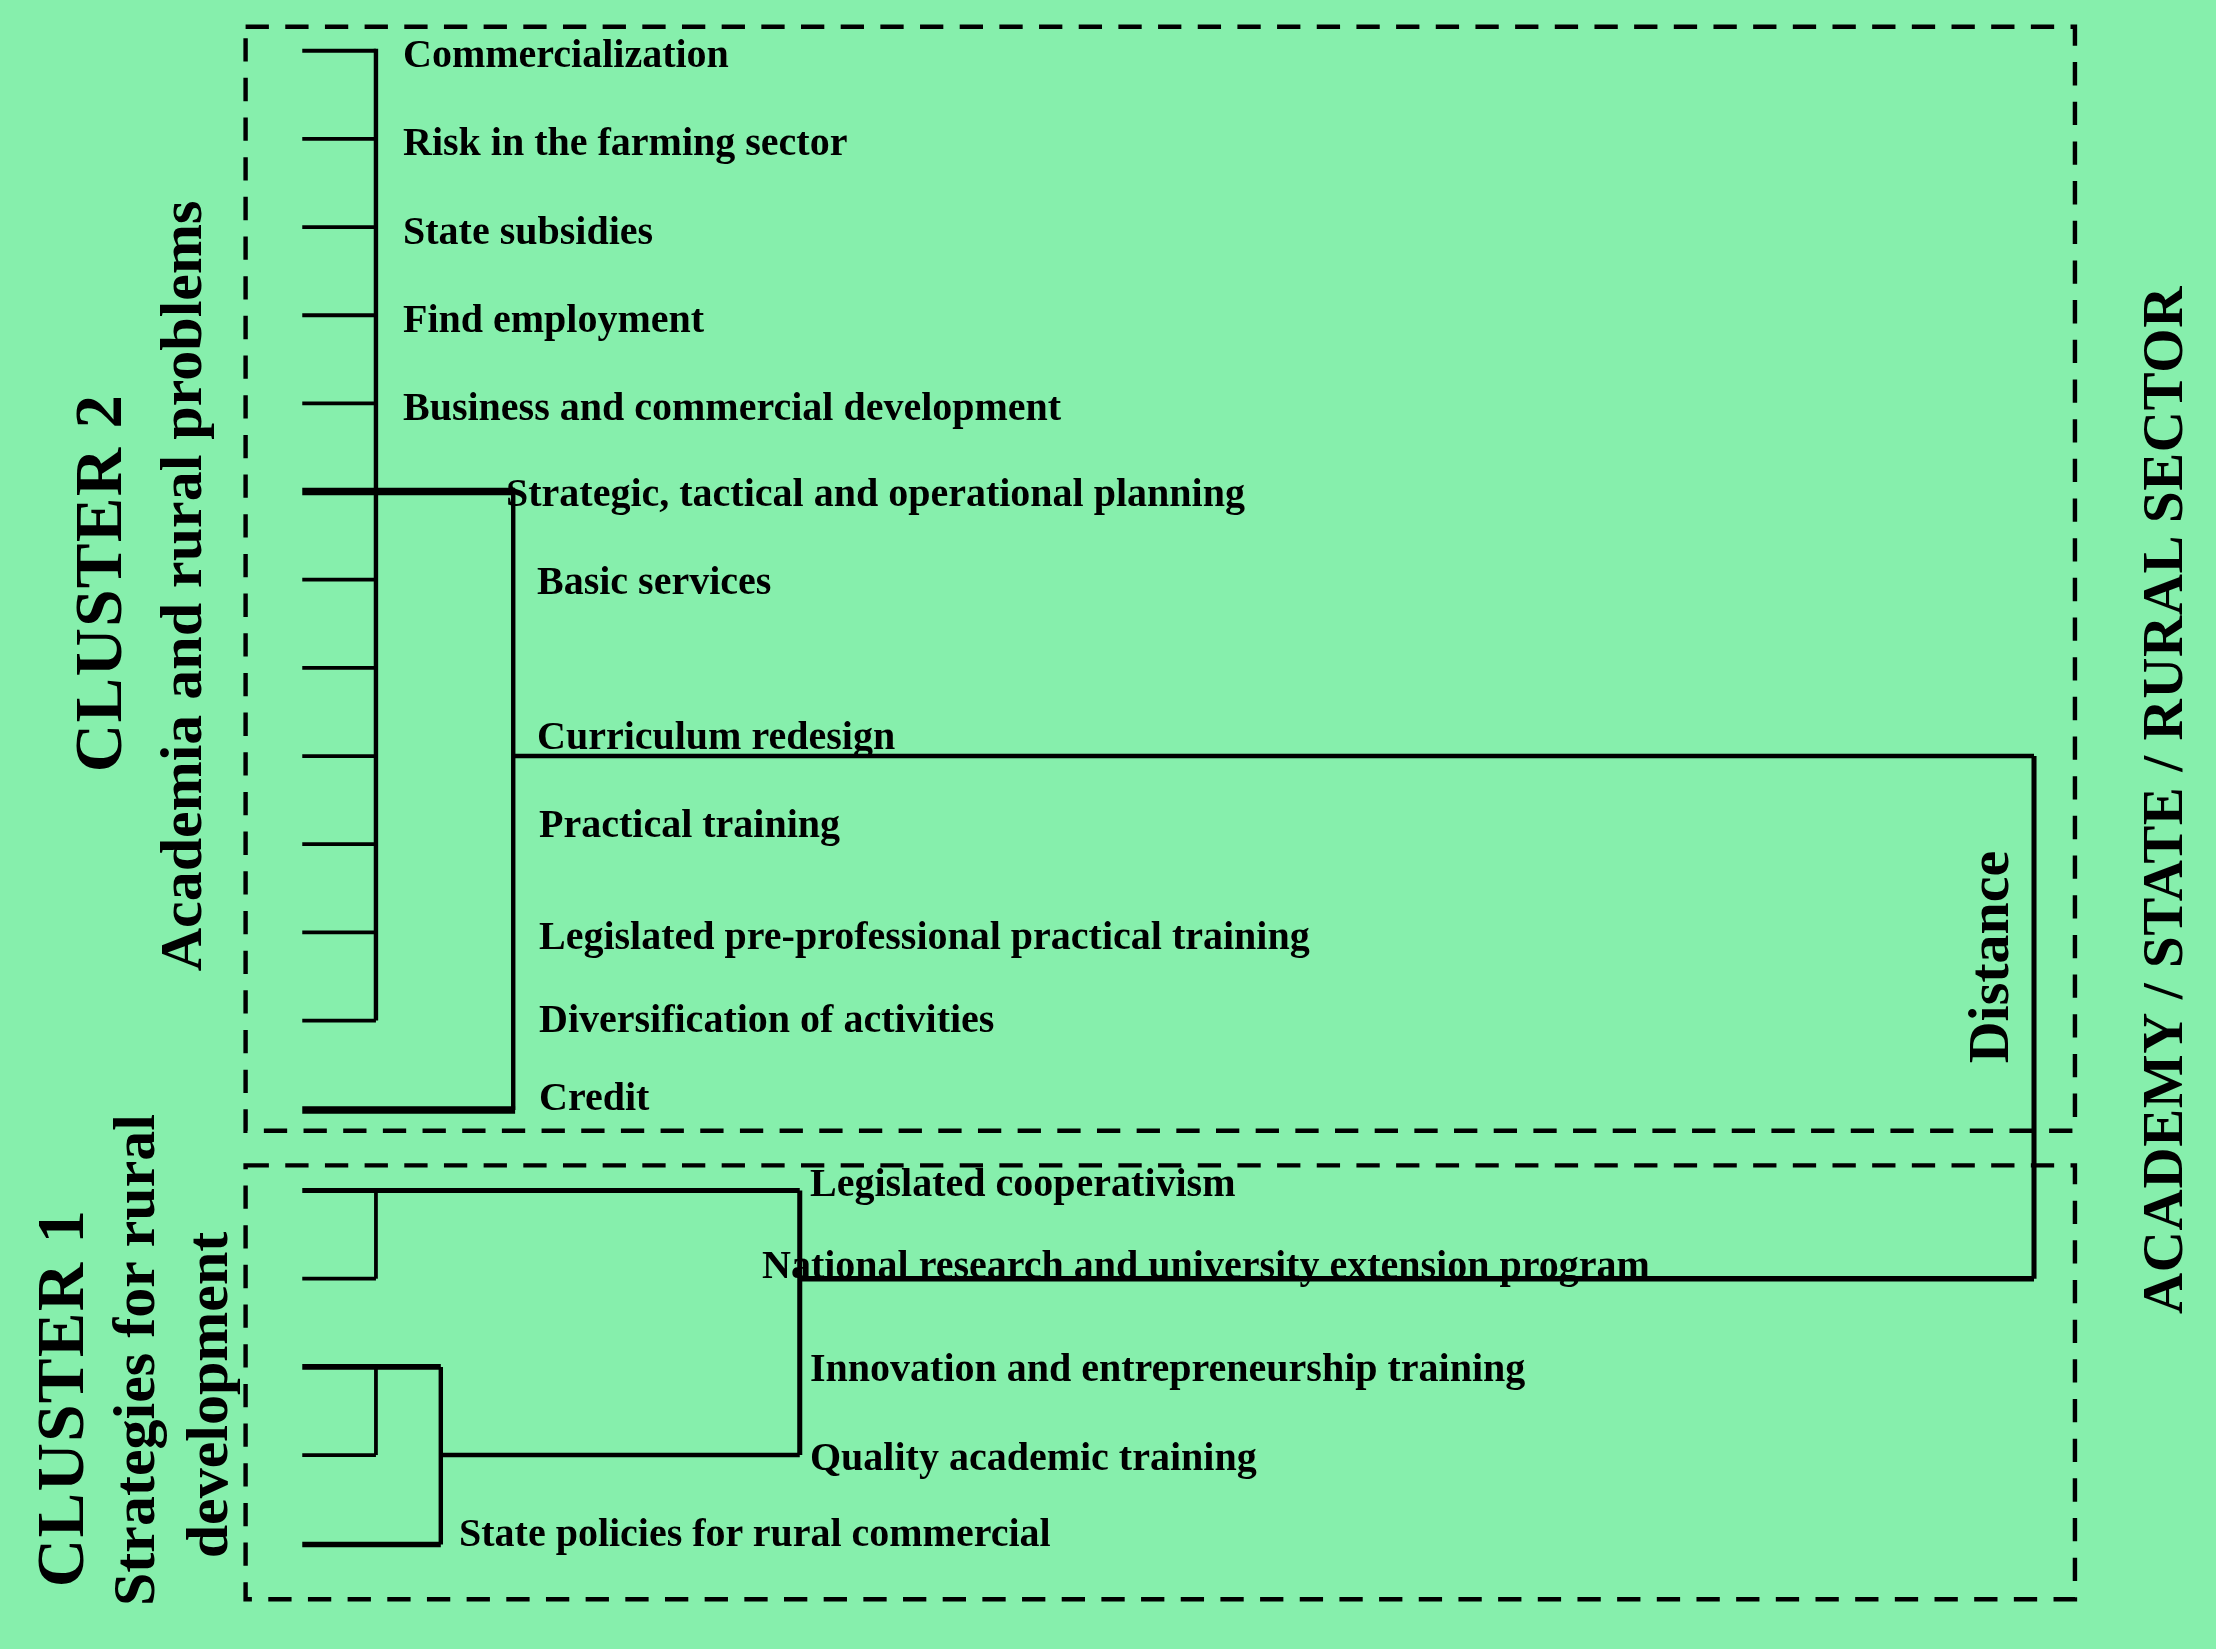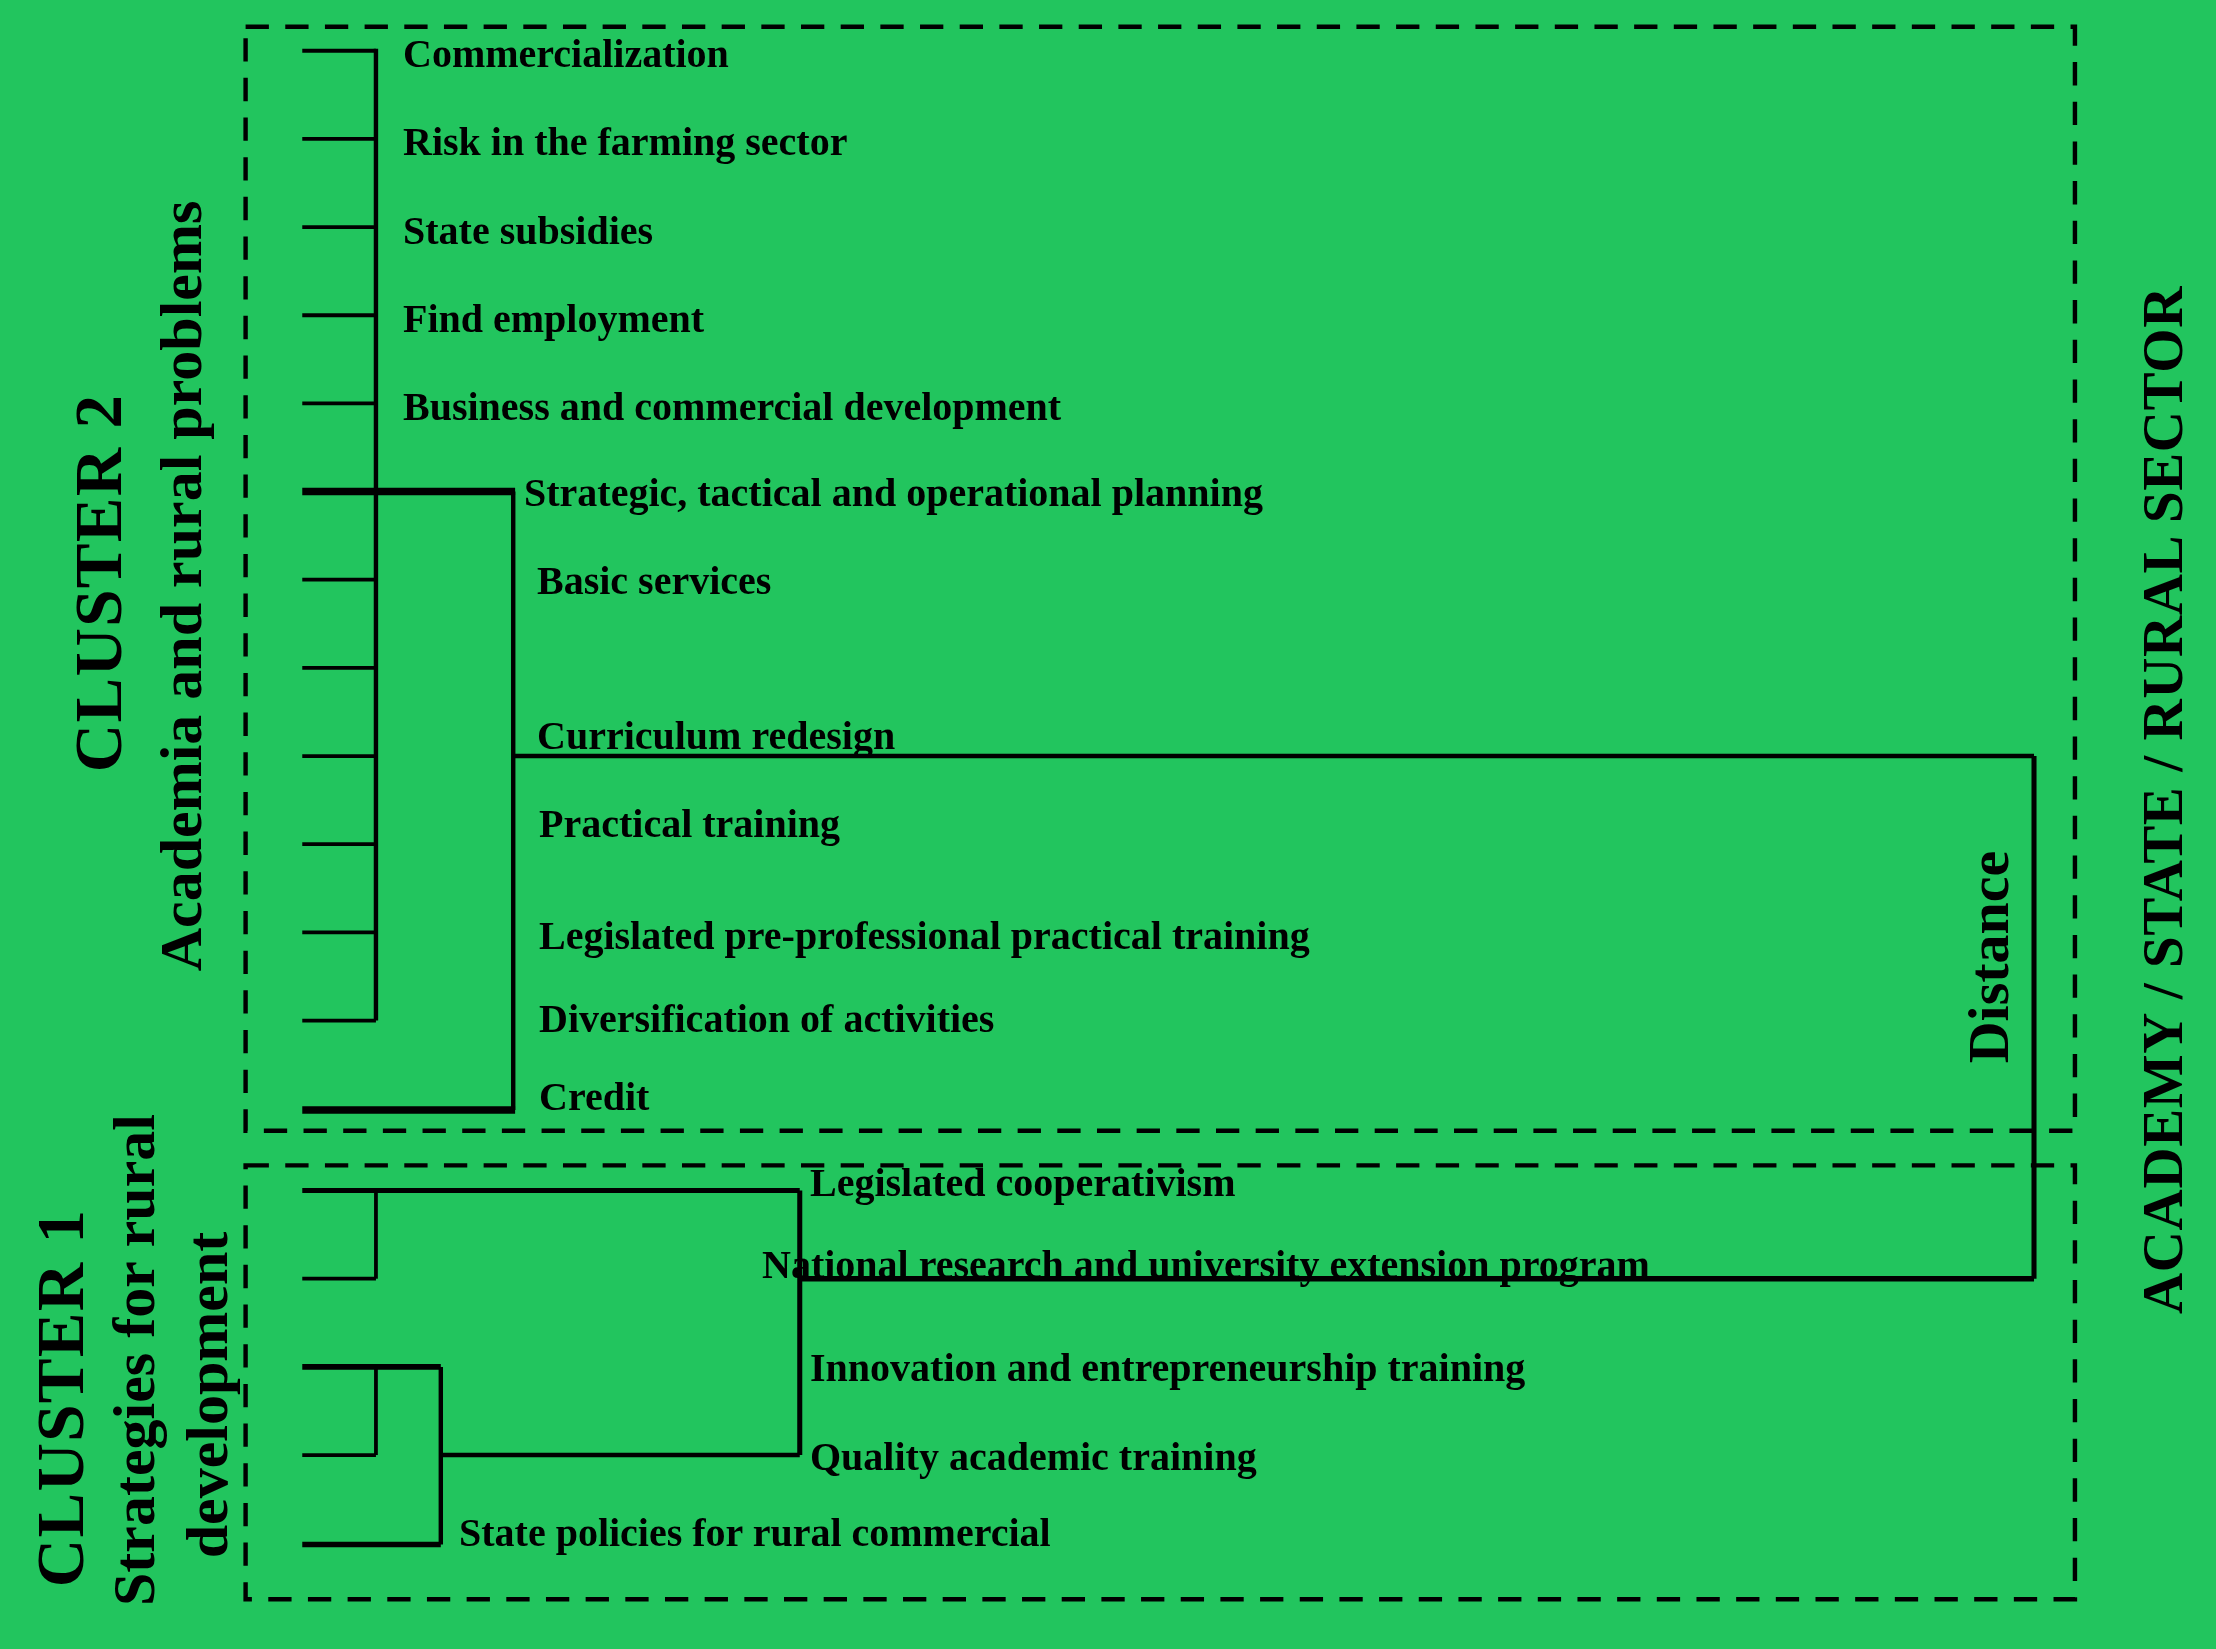--- a/index.html
+++ b/index.html
@@ -1,19 +1,19 @@
 <!DOCTYPE html>
 <html style="font-size:10px"><head>
 <meta charset="utf-8">
 <style>
   html,body{margin:0;padding:0;background:#ffffff;}
   #canvas{
     position:relative;
     width:2216px;height:1650px;
-    background:#22c55e;
+    background:#86efac;
     font-family:"Liberation Serif","DejaVu Serif",serif;
     color:#000;
     overflow:hidden;
   }
   #tree-svg{position:absolute;left:0;top:0;}
   .leaf{
     position:absolute;
     font-weight:bold;
     font-size:40px;
     line-height:1;
@@ -94,21 +94,21 @@
     <g stroke="#000">
       <line x1="3230" y1="1200" x2="3230" y2="2030" stroke-width="8"></line>
     </g>
   </svg>
 
   <div class="leaf" style="left:403px;top:54px">Commercialization</div>
   <div class="leaf" style="left:403px;top:142px">Risk in the farming sector</div>
   <div class="leaf" style="left:403px;top:231px">State subsidies</div>
   <div class="leaf" style="left:403px;top:319px">Find employment</div>
   <div class="leaf" style="left:403px;top:407px">Business and commercial development</div>
-  <div class="leaf" style="left:524px;top:493px">Strategic, tactical and operational planning</div>
+  <div class="leaf" style="left:506px;top:493px">Strategic, tactical and operational planning</div>
   <div class="leaf" style="left:537px;top:581px">Basic services</div>
   <div class="leaf" style="left:537px;top:736px">Curriculum redesign</div>
   <div class="leaf" style="left:539px;top:824px">Practical training</div>
   <div class="leaf" style="left:539px;top:936px">Legislated pre-professional practical training</div>
   <div class="leaf" style="left:539px;top:1019px">Diversification of activities</div>
   <div class="leaf" style="left:539px;top:1097px">Credit</div>
 
   <div class="leaf" style="left:810px;top:1183px">Legislated cooperativism</div>
   <div class="leaf" style="left:762px;top:1265px">National research and university extension program</div>
   <div class="leaf" style="left:810px;top:1368px">Innovation and entrepreneurship training</div>

